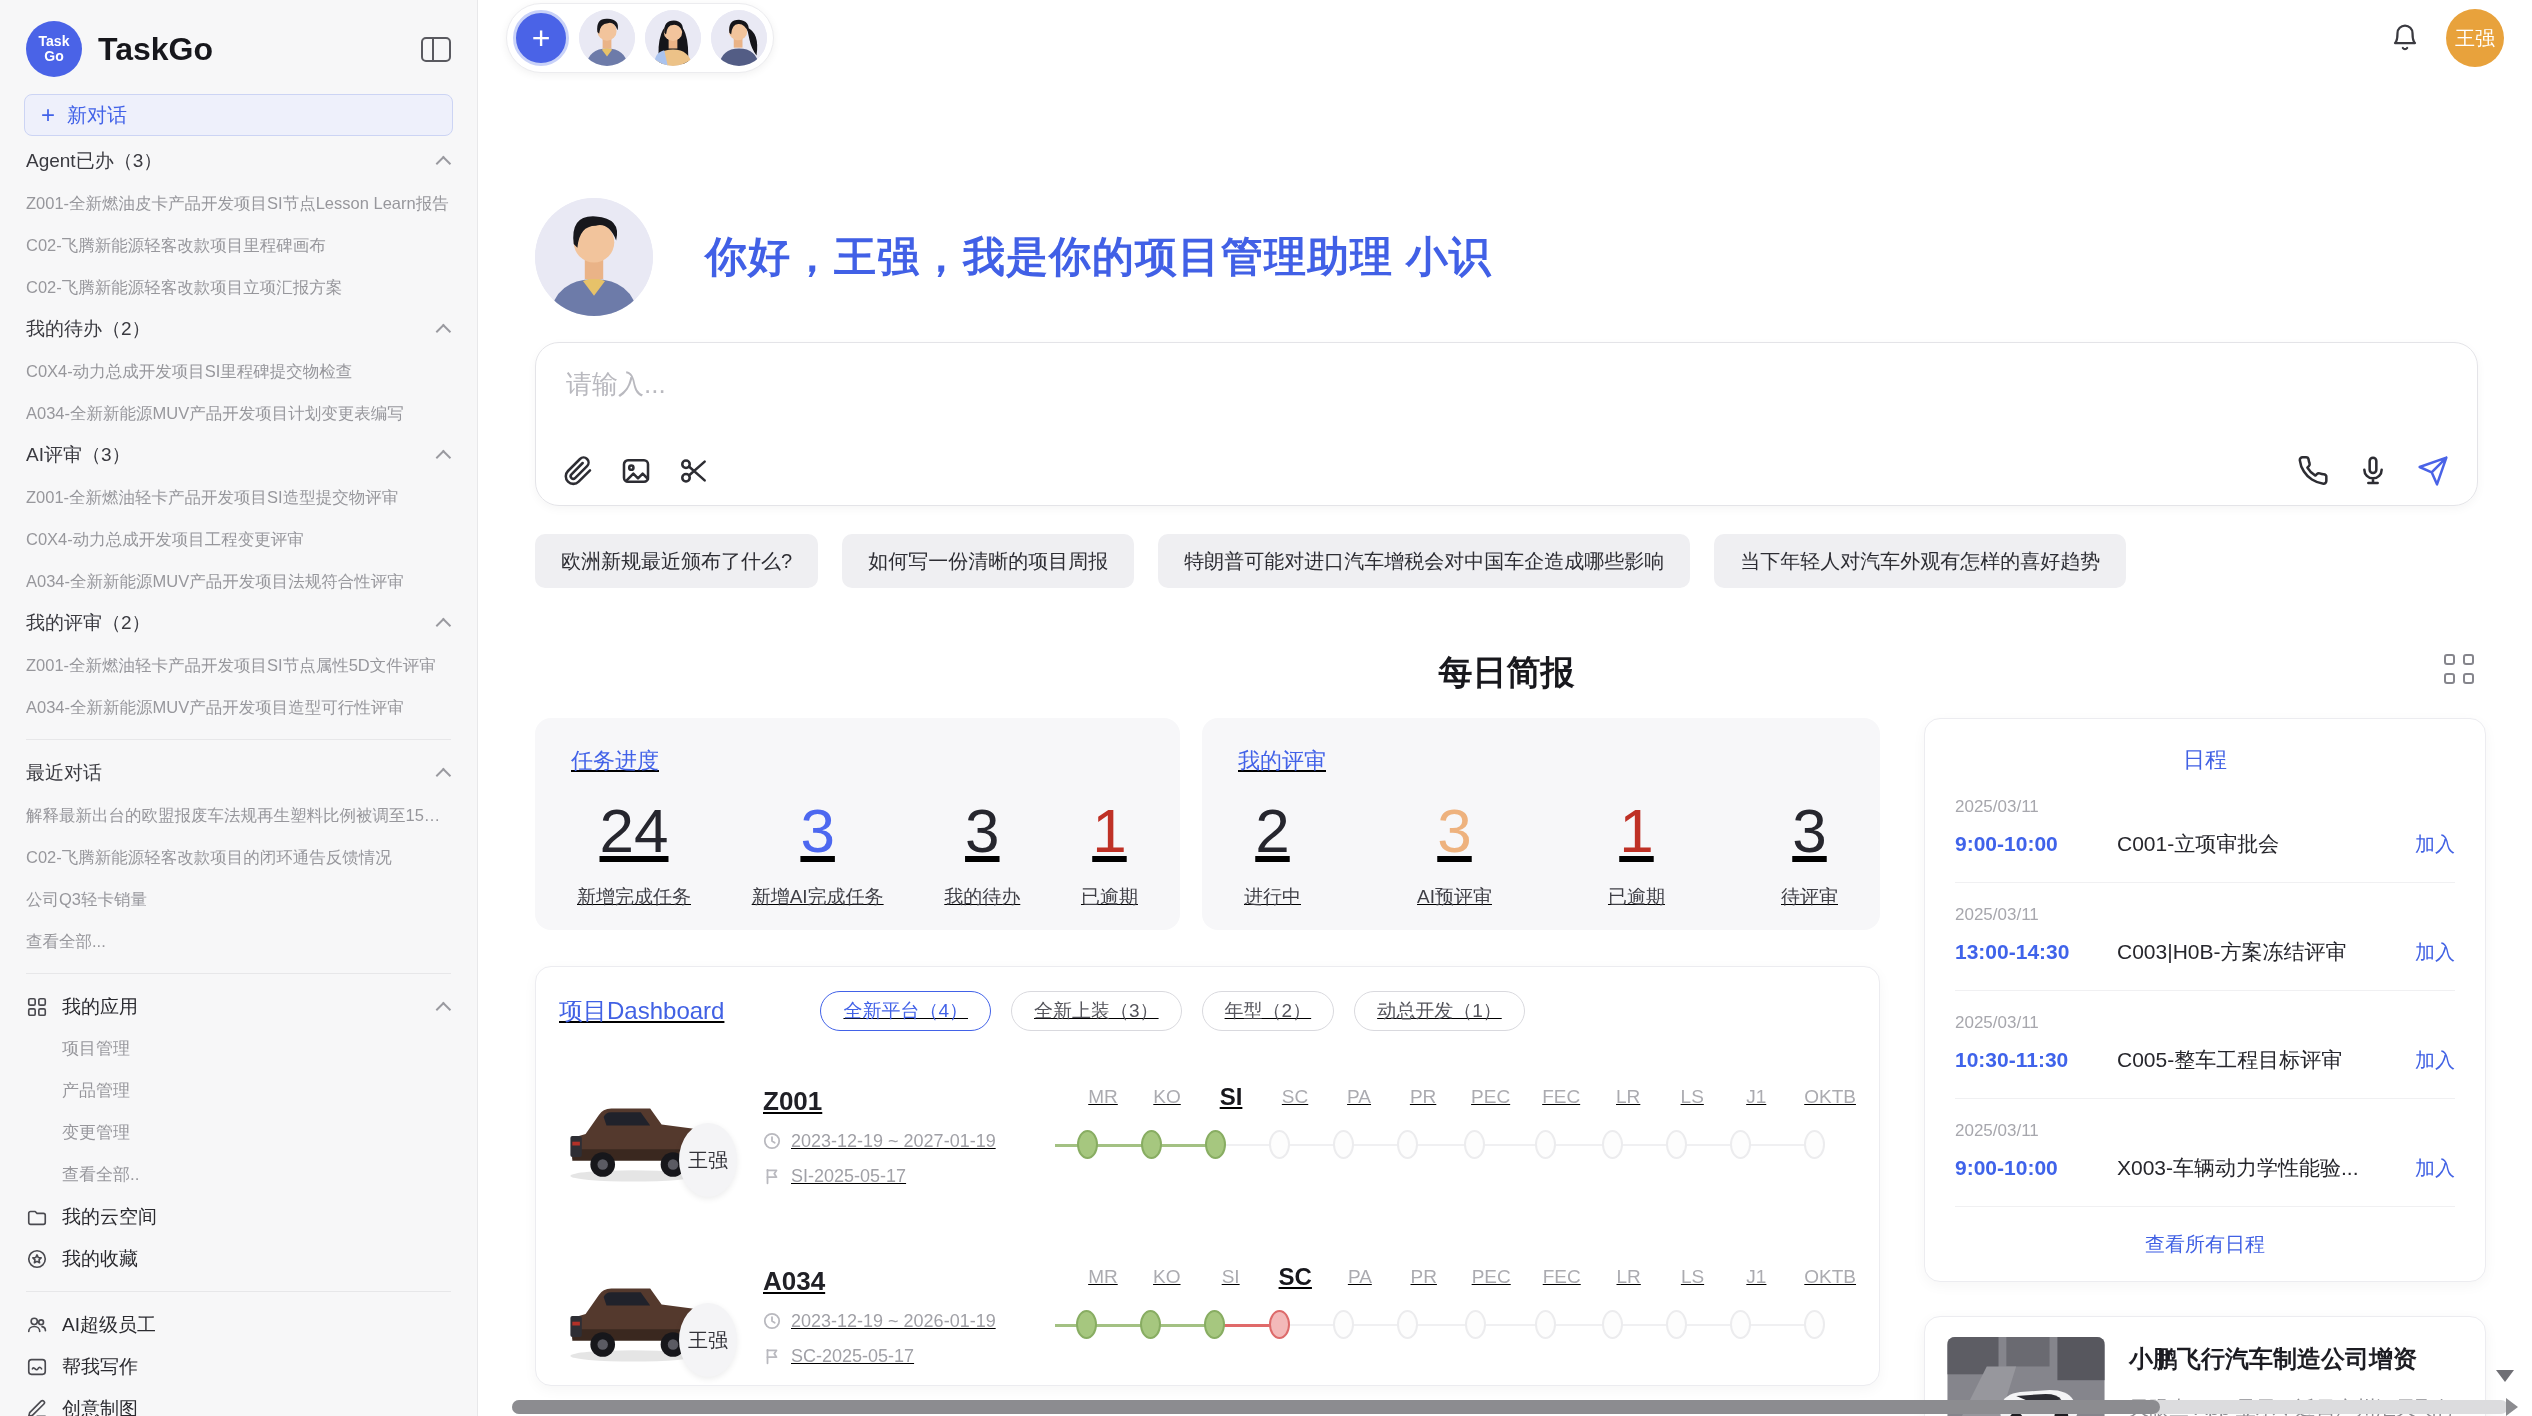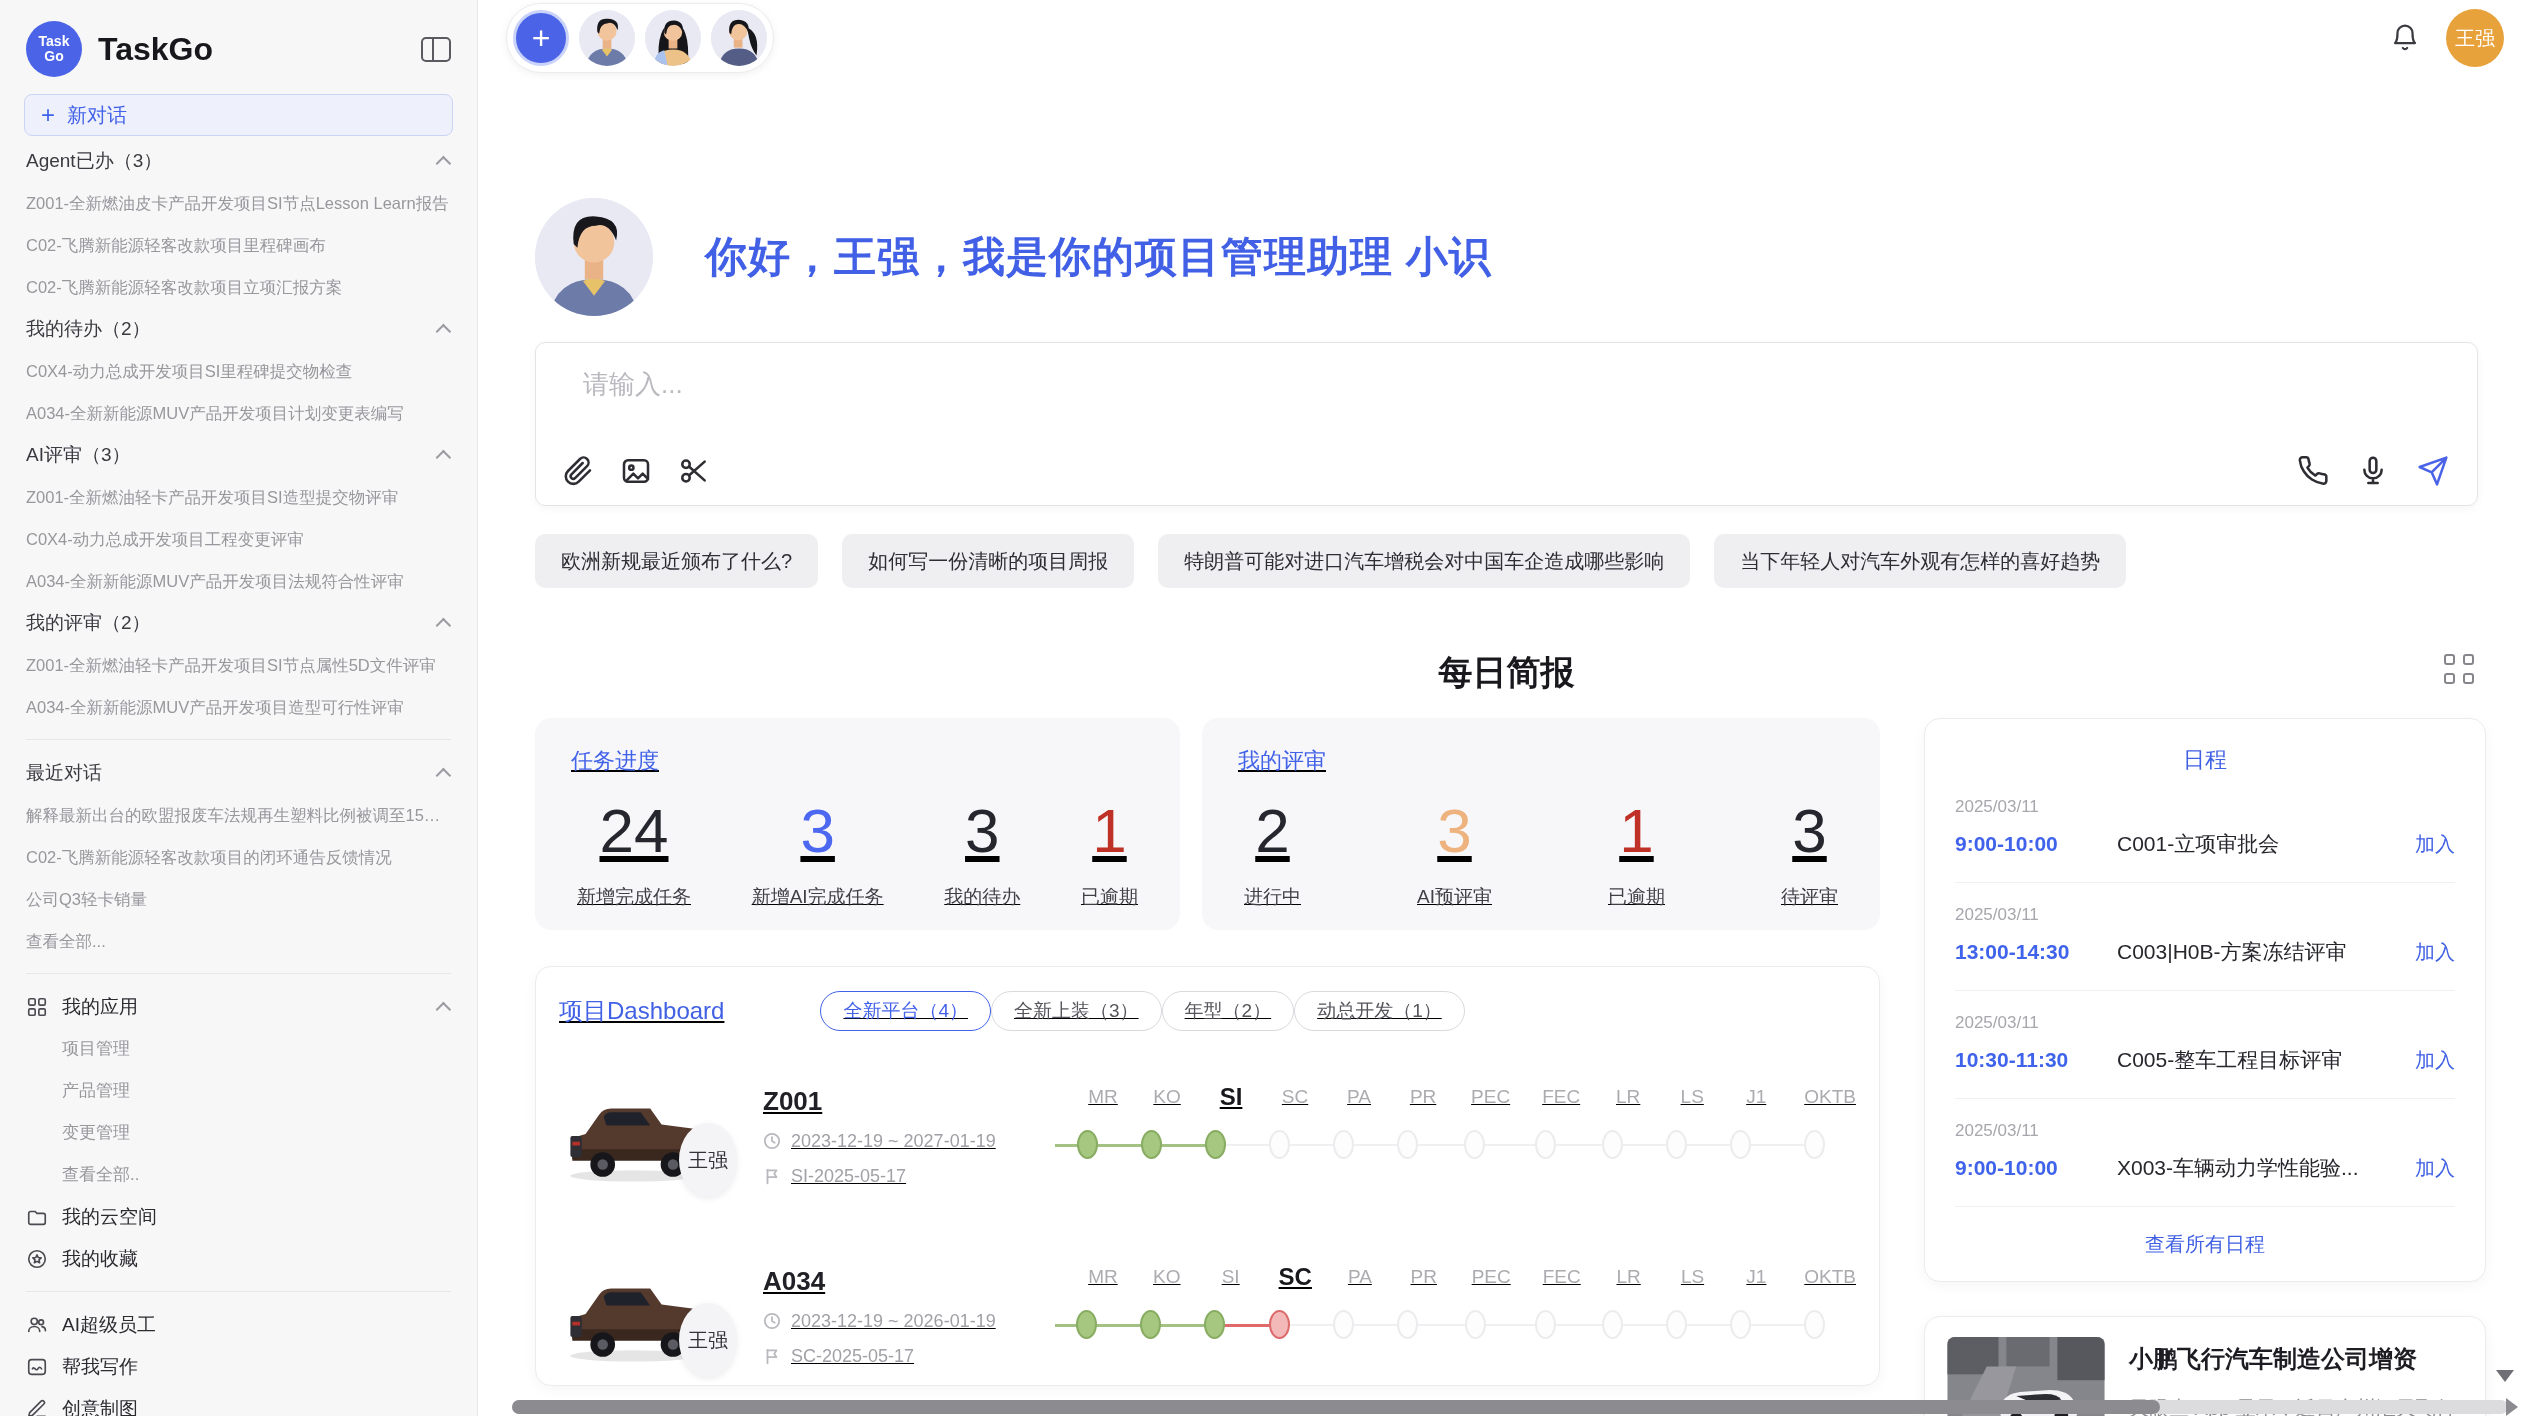--- a/index.html
+++ b/index.html
@@ -35,21 +35,21 @@
   .avatar-s svg, .avatar-l svg { width:100%; height:100%; display:block; }
   .top-right { margin-left:auto; display:flex; align-items:center; gap:26px; }
   .bell { width:30px; height:30px; stroke:#3a3a40; fill:none; stroke-width:1.8; stroke-linecap:round; stroke-linejoin:round; cursor:pointer; }
   .user-badge { width:58px; height:58px; border-radius:50%; background:#e8a23c; color:#fff; font-size:20px; display:flex; align-items:center; justify-content:center; cursor:pointer; }
 
   .content { padding:0 54px 0 57px; }
   .greeting { margin-top:122px; display:flex; align-items:center; }
   .avatar-l { width:118px; height:118px; border-radius:50%; background:#e9e9f4; overflow:hidden; flex:none; }
   .greet-text { margin-left:52px; font-size:42px; font-weight:700; color:#4160e6; letter-spacing:1px; }
 
-  .composer { margin-top:26px; height:164px; border:1px solid #e4e4e8; border-radius:10px; box-shadow:0 3px 10px rgba(0,0,0,.04); position:relative; padding:24px 47px; }
+  .composer { margin-top:26px; height:164px; border:1px solid #e4e4e8; border-radius:24px; box-shadow:0 3px 10px rgba(0,0,0,.04); position:relative; padding:24px 30px; }
   .composer textarea { width:100%; border:none; outline:none; resize:none; font-size:26px; color:#33333a; height:60px; background:transparent; }
   .composer textarea::placeholder { color:#b9b9bf; }
   .tool-row { position:absolute; left:26px; bottom:18px; display:flex; gap:26px; }
   .tool-row svg, .tool-row-r svg { width:32px; height:32px; stroke:#2d2d33; fill:none; stroke-width:1.9; stroke-linecap:round; stroke-linejoin:round; cursor:pointer; }
   .tool-row-r { position:absolute; right:28px; bottom:18px; display:flex; gap:28px; align-items:center; }
   .tool-row-r .send-ic { stroke:#4a63e7; }
 
   .chips { margin-top:28px; display:flex; gap:24px; }
   .chip { height:54px; line-height:54px; padding:0 26px; background:#efeff2; border-radius:10px; font-size:20px; color:#2d2d33; white-space:nowrap; cursor:pointer; }
 
@@ -70,21 +70,21 @@
   .stat-card .card-title { font-size:22px; color:#4262e8; }
   .stats { display:flex; justify-content:space-between; margin-top:18px; padding:0 6px; }
   .stat { text-align:center; }
   .stat-value { font-size:62px; font-weight:500; color:#26262e; line-height:74px; }
   .stat-value.blue { color:#4d68f0; } .stat-value.red { color:#bf3126; } .stat-value.orange { color:#eeb27e; }
   .stat-label { margin-top:16px; font-size:19px; color:#3f3f46; }
 
   .dash-card { margin-top:36px; height:420px; background:#fff; border:1px solid #ececf0; border-radius:16px; box-shadow:0 4px 14px rgba(0,0,0,.04); padding:24px 23px; overflow:hidden; }
   .dash-head { display:flex; align-items:center; }
   .dash-title { font-size:24px; color:#4161e4; }
-  .tabs { display:flex; margin-left:96px; }
+  .tabs { display:flex; gap:20px; margin-left:96px; }
   .tab { height:40px; padding:0 22px; border:1px solid #d9d9de; background:#fff; border-radius:20px; font-size:19px; color:#55555c; cursor:pointer; }
   .tab.active { border:1.5px solid #4262e8; color:#4262e8; }
   .tab span { color:inherit; }
   .proj-row { margin-top:30px; height:150px; display:flex; align-items:center; }
   .truck-wrap { width:152px; position:relative; flex:none; }
   .truck-wrap svg { width:152px; height:102px; display:block; }
   .owner-oval { position:absolute; right:-26px; bottom:-10px; width:58px; height:74px; border-radius:50%; background:#f4f4f6; box-shadow:0 2px 6px rgba(0,0,0,.08); display:flex; align-items:center; justify-content:center; font-size:20px; color:#33333a; }
   .proj-info { margin-left:52px; width:268px; flex:none; }
   .proj-code { font-size:26px; font-weight:700; color:#202026; }
   .meta { display:flex; align-items:center; gap:10px; margin-top:14px; font-size:18px; color:#a0a0a6; }

